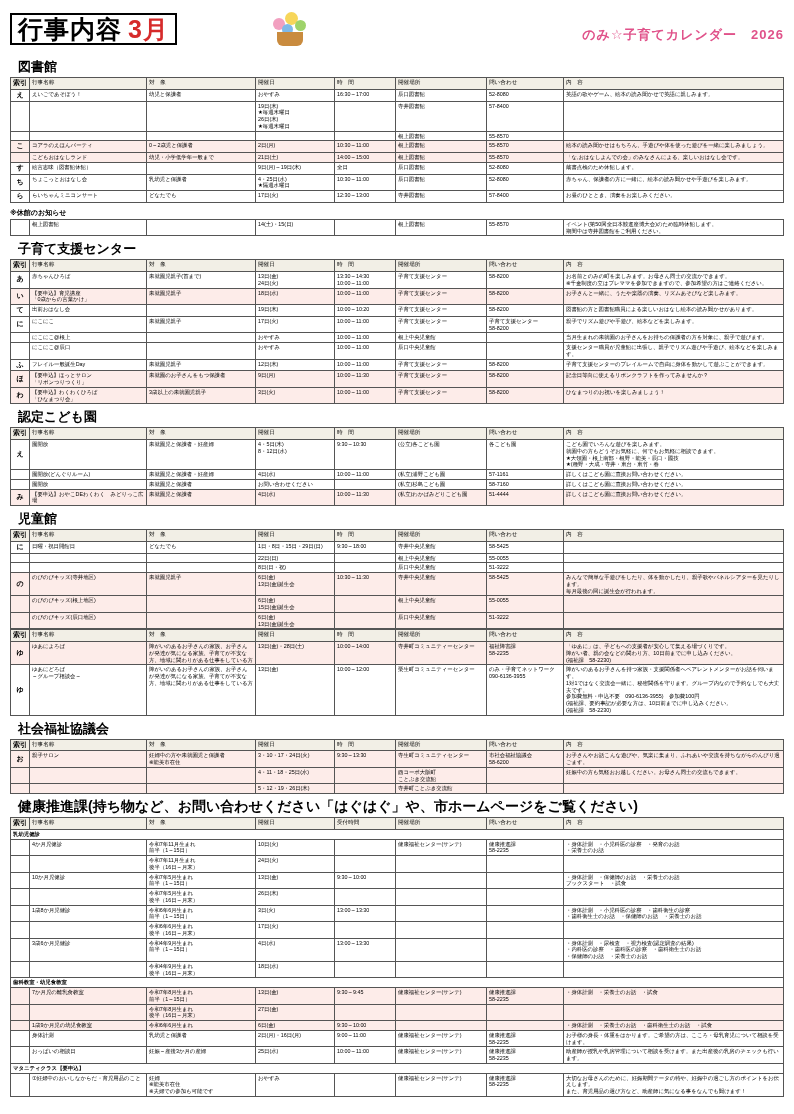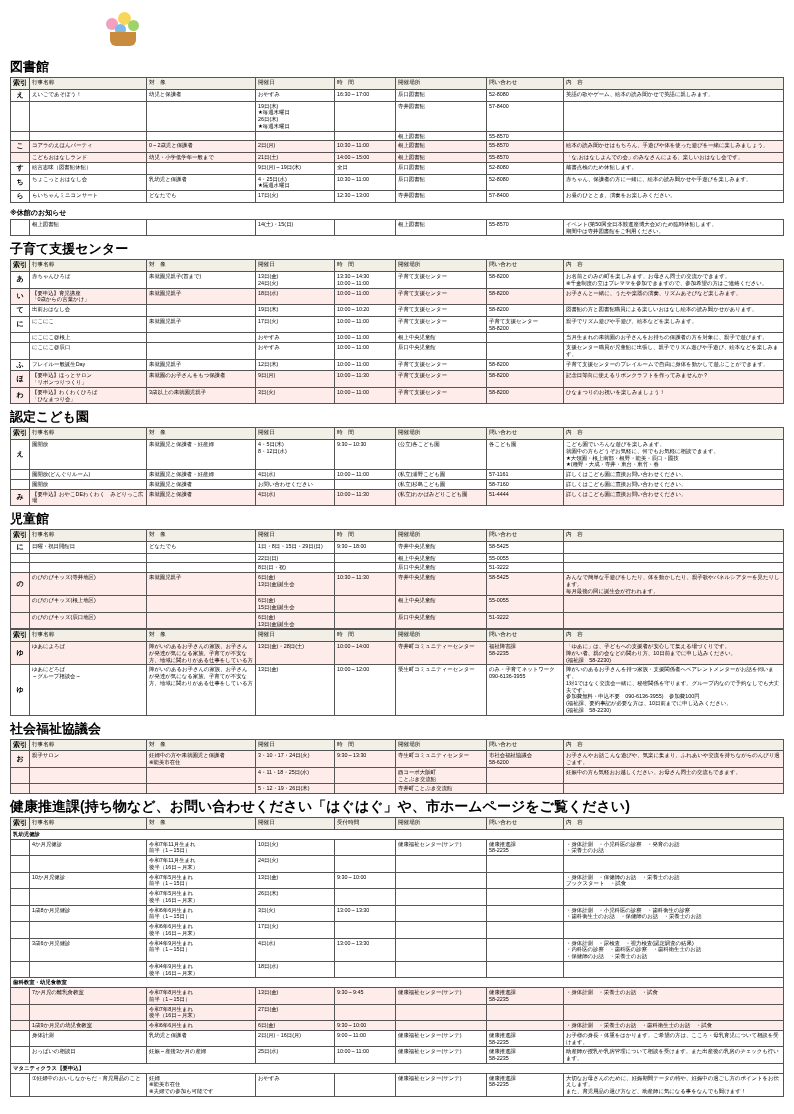--- a/index.html
+++ b/index.html
@@ -9,21 +9,21 @@
   .title-wrap{display:flex;align-items:center;}
   .title{font-size:25px;font-weight:bold;letter-spacing:1px;border:2px solid #000;padding:0 6px;line-height:28px;}
   .title .mon{color:#d62b2b;margin-left:6px;}
   .flower{width:46px;height:42px;position:relative;margin-left:90px;}
   .flower .pot{position:absolute;left:10px;top:24px;width:26px;height:14px;background:#c98b3e;border-radius:0 0 6px 6px;}
   .flower .p1{position:absolute;left:6px;top:10px;width:12px;height:12px;background:#f2a0c0;border-radius:50%;}
   .flower .p2{position:absolute;left:18px;top:4px;width:13px;height:13px;background:#f7d65a;border-radius:50%;}
   .flower .p3{position:absolute;left:28px;top:12px;width:11px;height:11px;background:#9ed36a;border-radius:50%;}
   .flower .p4{position:absolute;left:15px;top:16px;width:11px;height:11px;background:#7fb9e8;border-radius:50%;}
   .brand{font-size:13px;font-weight:bold;color:#e0528a;padding-top:18px;letter-spacing:1px;}
-  h2.sec{font-size:13px;font-weight:bold;margin:4px 0 1px 0;}
+  h2.sec{font-size:13px;font-weight:bold;margin:4px 0 1px 8px;}
   h2.sec.big{font-size:14px;}
   table{border-collapse:collapse;width:100%;table-layout:fixed;}
   td,th{border:1px solid #555;font-size:5.4px;line-height:1.25;padding:1px 2px;vertical-align:top;word-break:break-all;}
   thead td{background:#f2efe6;font-size:5.6px;text-align:left;font-weight:normal;}
   .c-idx{width:14px;text-align:center;font-weight:bold;font-size:7px;vertical-align:middle;}
   .c-name{width:112px;}
   .c-target{width:104px;}
   .c-date{width:74px;}
   .c-time{width:56px;}
   .c-place{width:86px;}
@@ -35,28 +35,32 @@
   .mid{vertical-align:middle;}
   .grp{font-size:5.4px;font-weight:bold;}
 </style>
 </head>
 <body>
 
 <div class="page">
 
   <div class="hdr">
     <div class="title-wrap">
+      <div class="title">
+        <span>行事内容</span><span class="mon">3月</span>
+      </div>
       <div class="flower">
         <div class="p1"></div>
           <div class="p2"></div>
           <div class="p3"></div>
           <div class="p4"></div>
           <div class="pot"></div>
       </div>
     </div>
+    <div class="brand">のみ☆子育てカレンダー　2026</div>
   </div>
 
   <h2 class="sec">図書館</h2>
   <table>
     <thead>
         <tr>
       <td class="c-idx">索引</td>
       <td class="c-name">行事名称</td>
       <td class="c-target">対　象</td>
       <td class="c-date">開催日</td>

